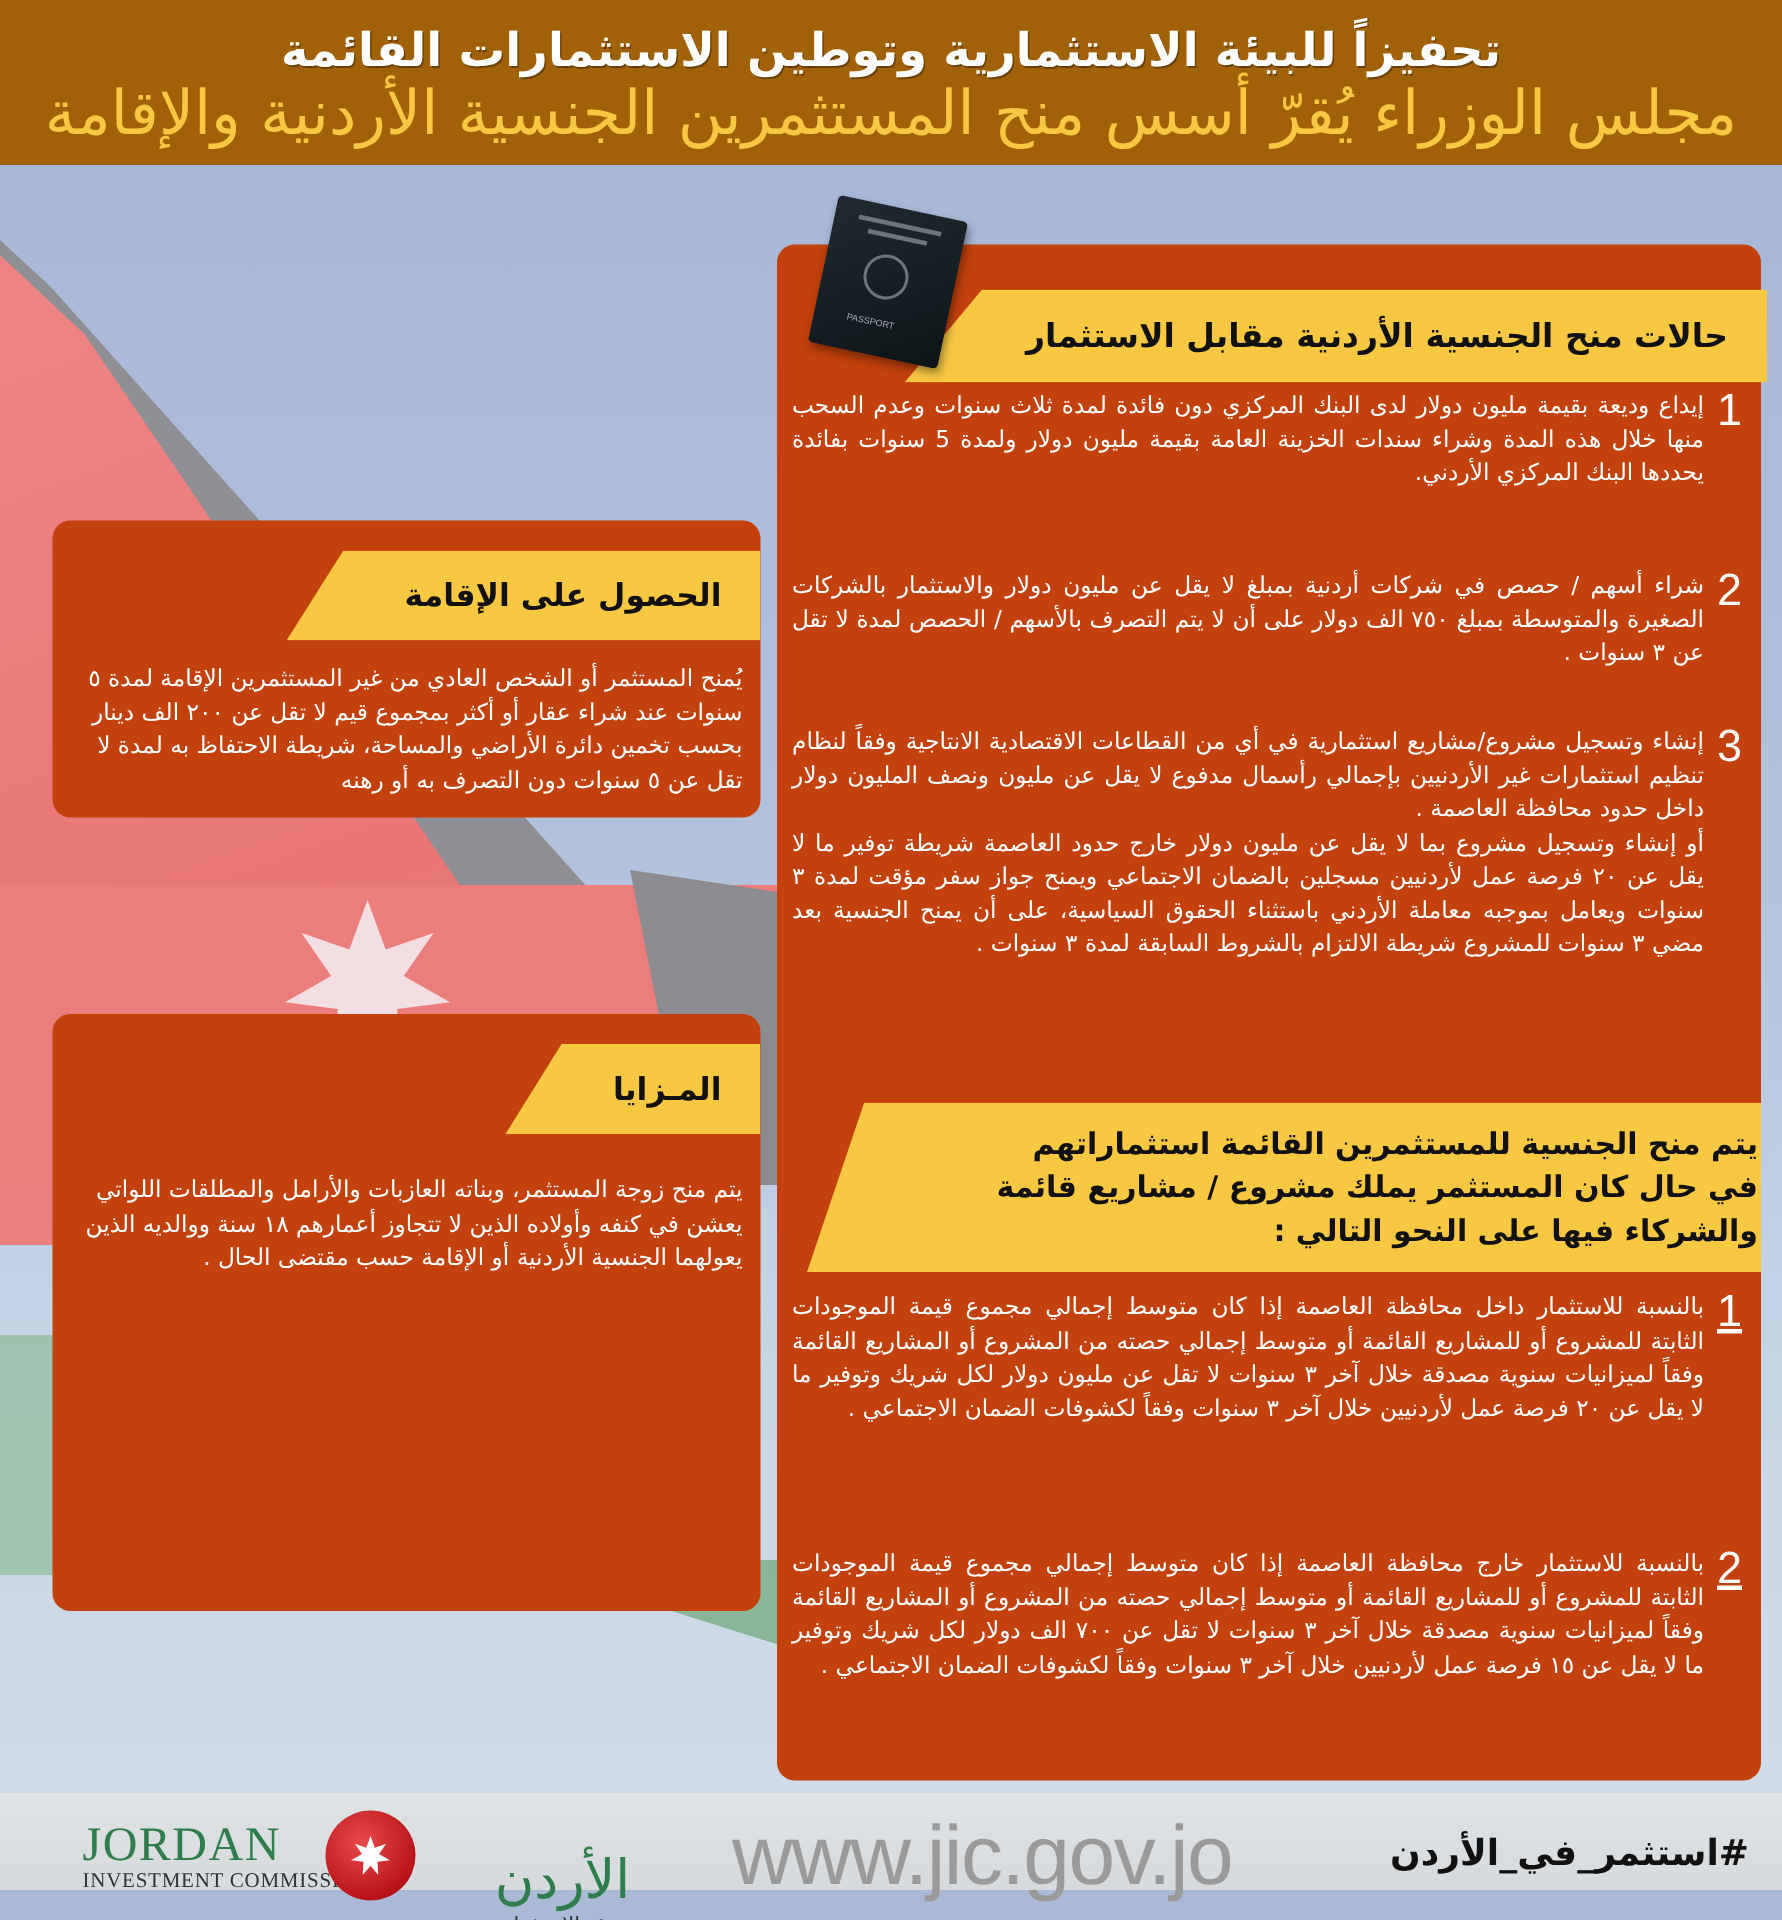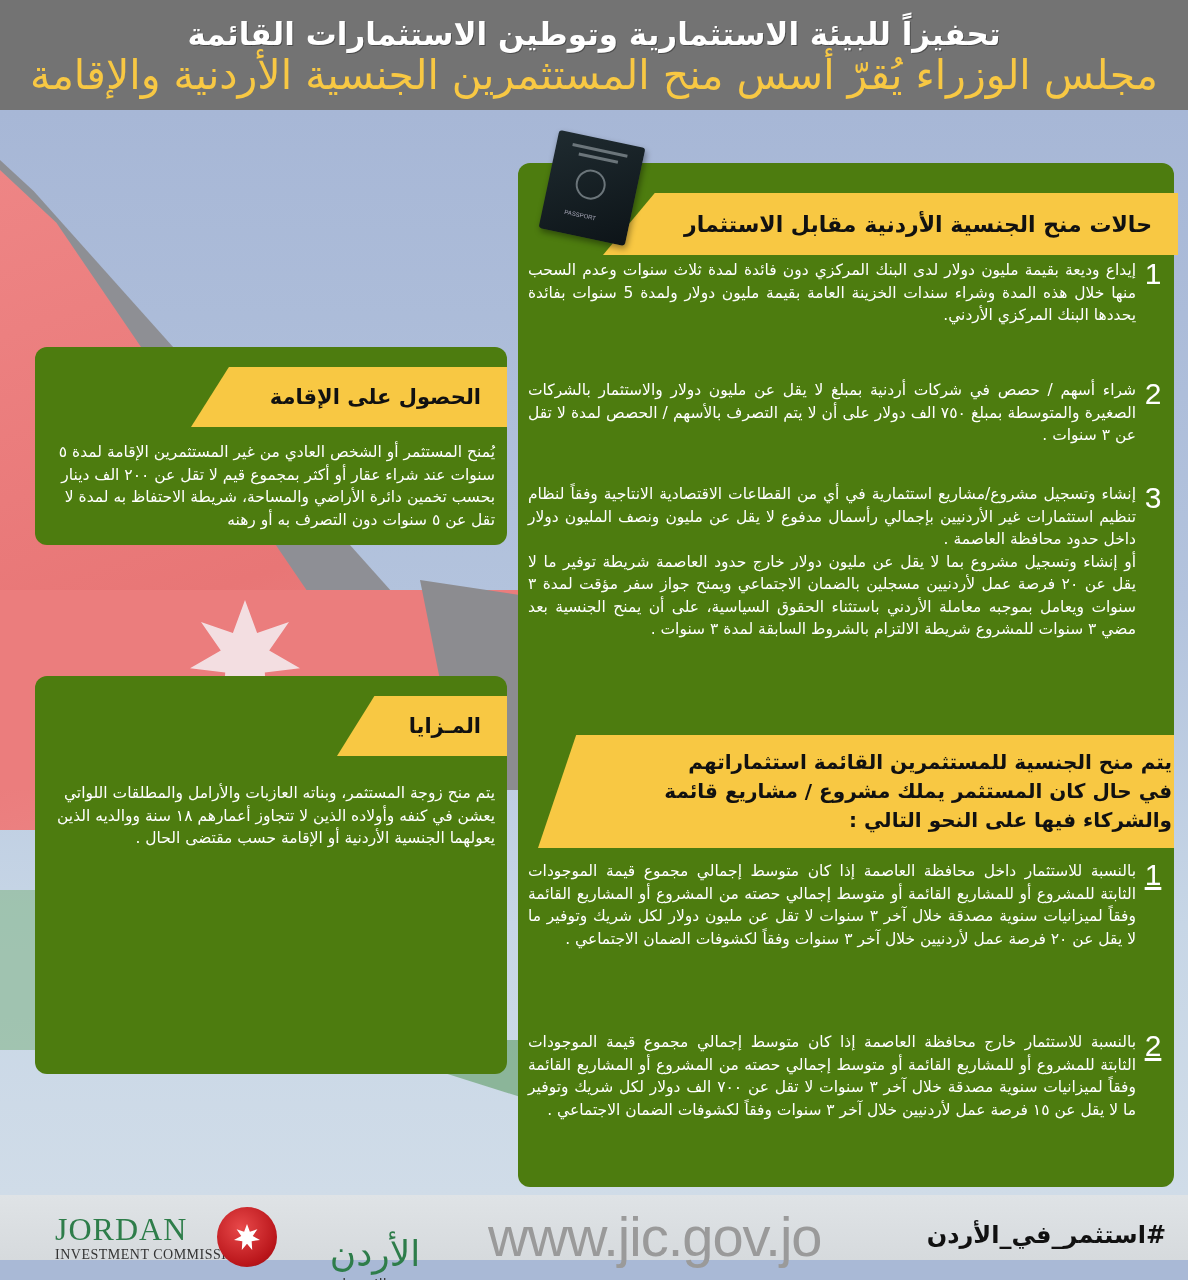--- a/index.html
+++ b/index.html
@@ -49,36 +49,36 @@
     opacity: 0.85;
   }
   .flag-green-left {
     position: absolute; left: 0; top: 780px; width: 40px; height: 160px;
     background: #8fbb98; opacity: 0.7;
   }
 
   
   .header {
     position: absolute; left: 0; top: 0; width: 1188px; height: 110px;
-    background: #737373;
+    background: #a16207;
     text-align: center;
     padding-top: 14px;
   }
   .header .t1 {
     color: #ffffff; font-size: 31px; font-weight: bold; line-height: 40px;
     text-shadow: 1px 1px 0 #00000055;
   }
   .header .t2 {
     color: #f8c843; font-size: 41px; font-weight: normal; line-height: 42px;
   }
 
   
   .panel {
     position: absolute;
-    background: #4d7c0f;
+    background: #c2410c;
     border-radius: 12px;
     color: #ffffff;
   }
   .panel-right { left: 518px; top: 163px; width: 656px; height: 1024px; }
   .panel-res { left: 35px; top: 347px; width: 472px; height: 198px; }
   .panel-adv { left: 35px; top: 676px; width: 472px; height: 398px; }
 
   .ribbon {
     position: absolute;
     background: #f8c843;

